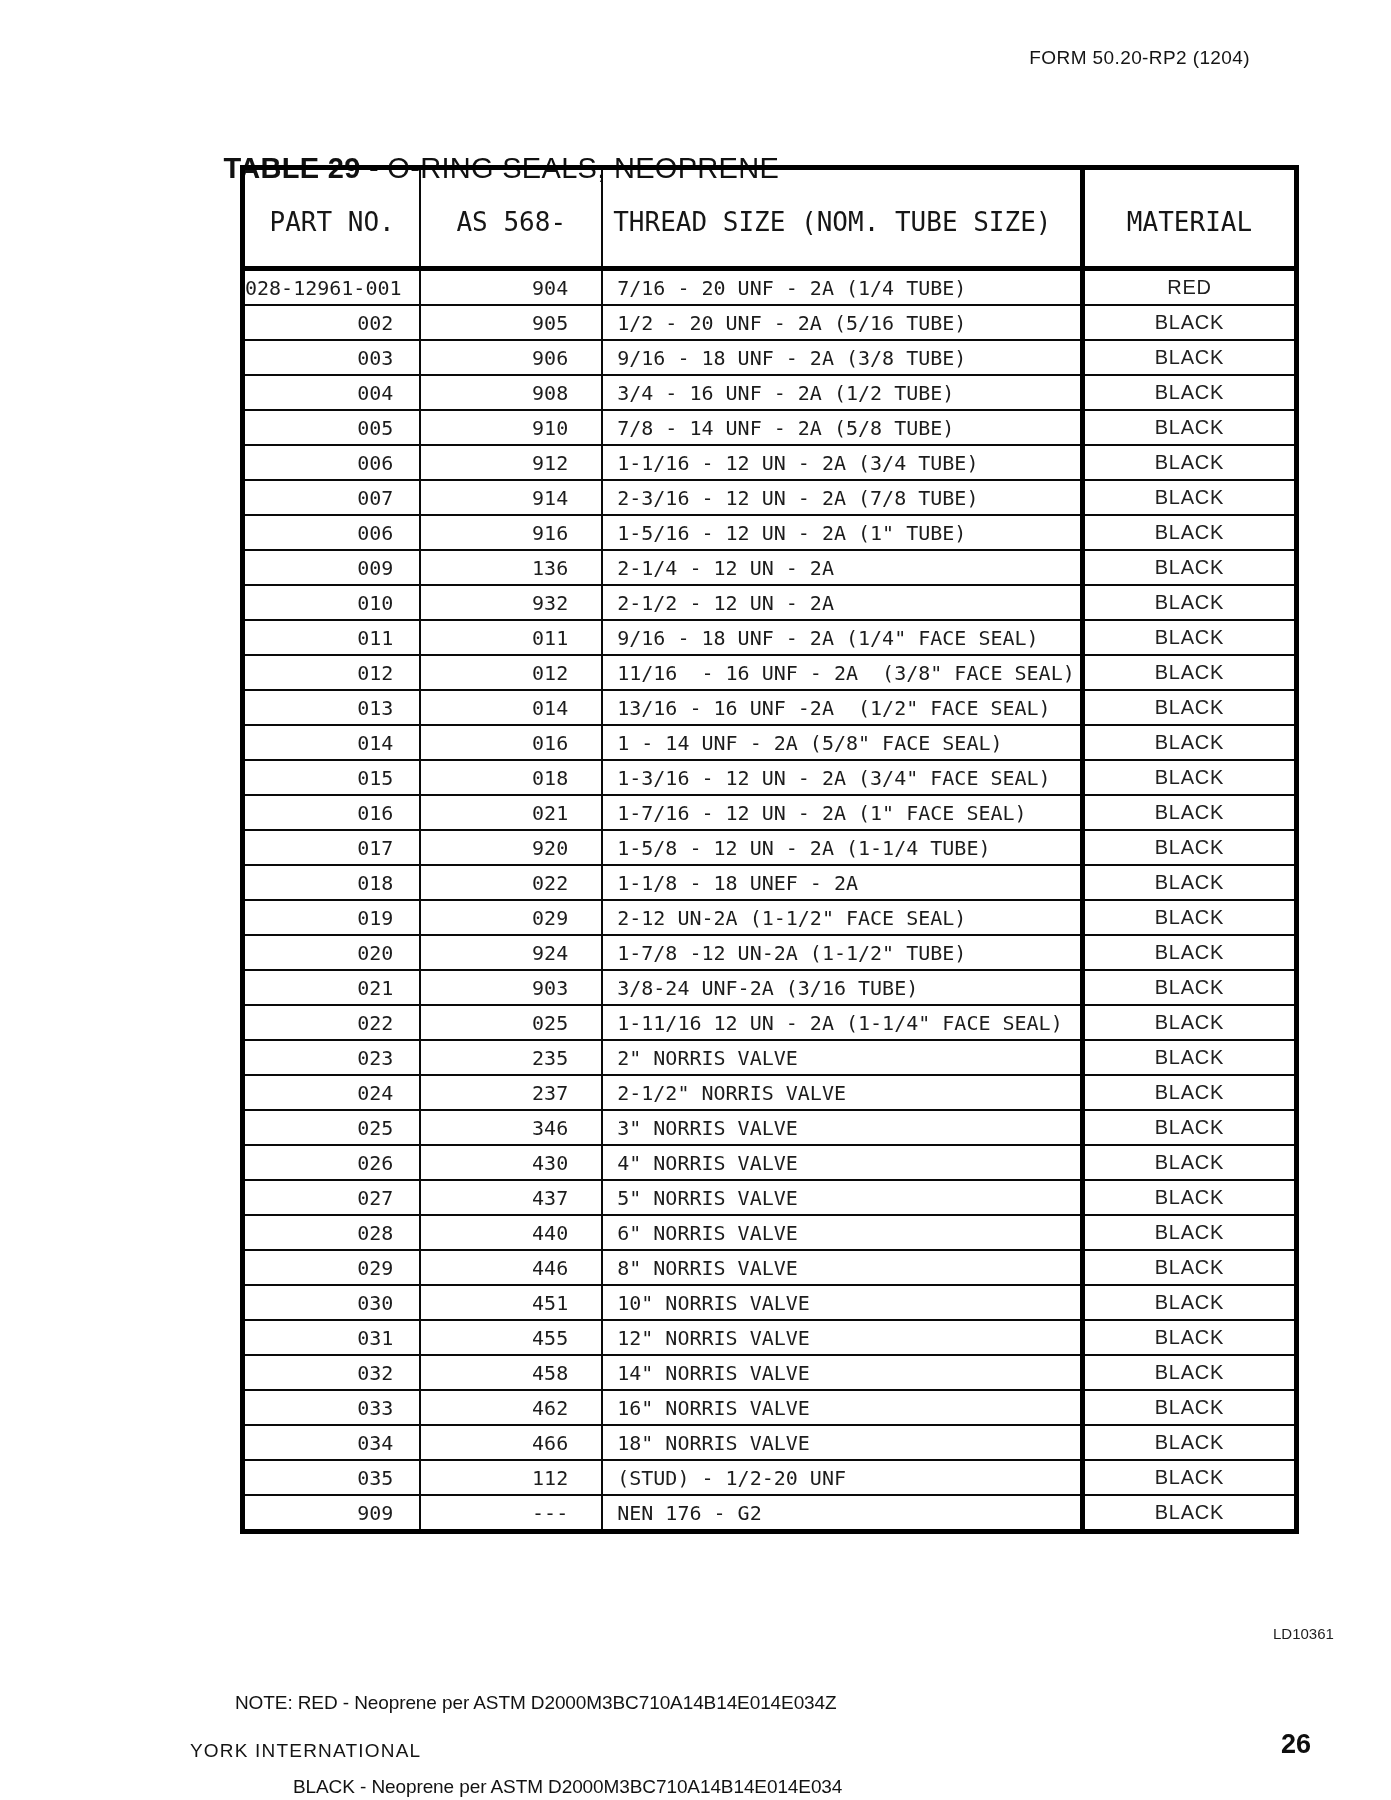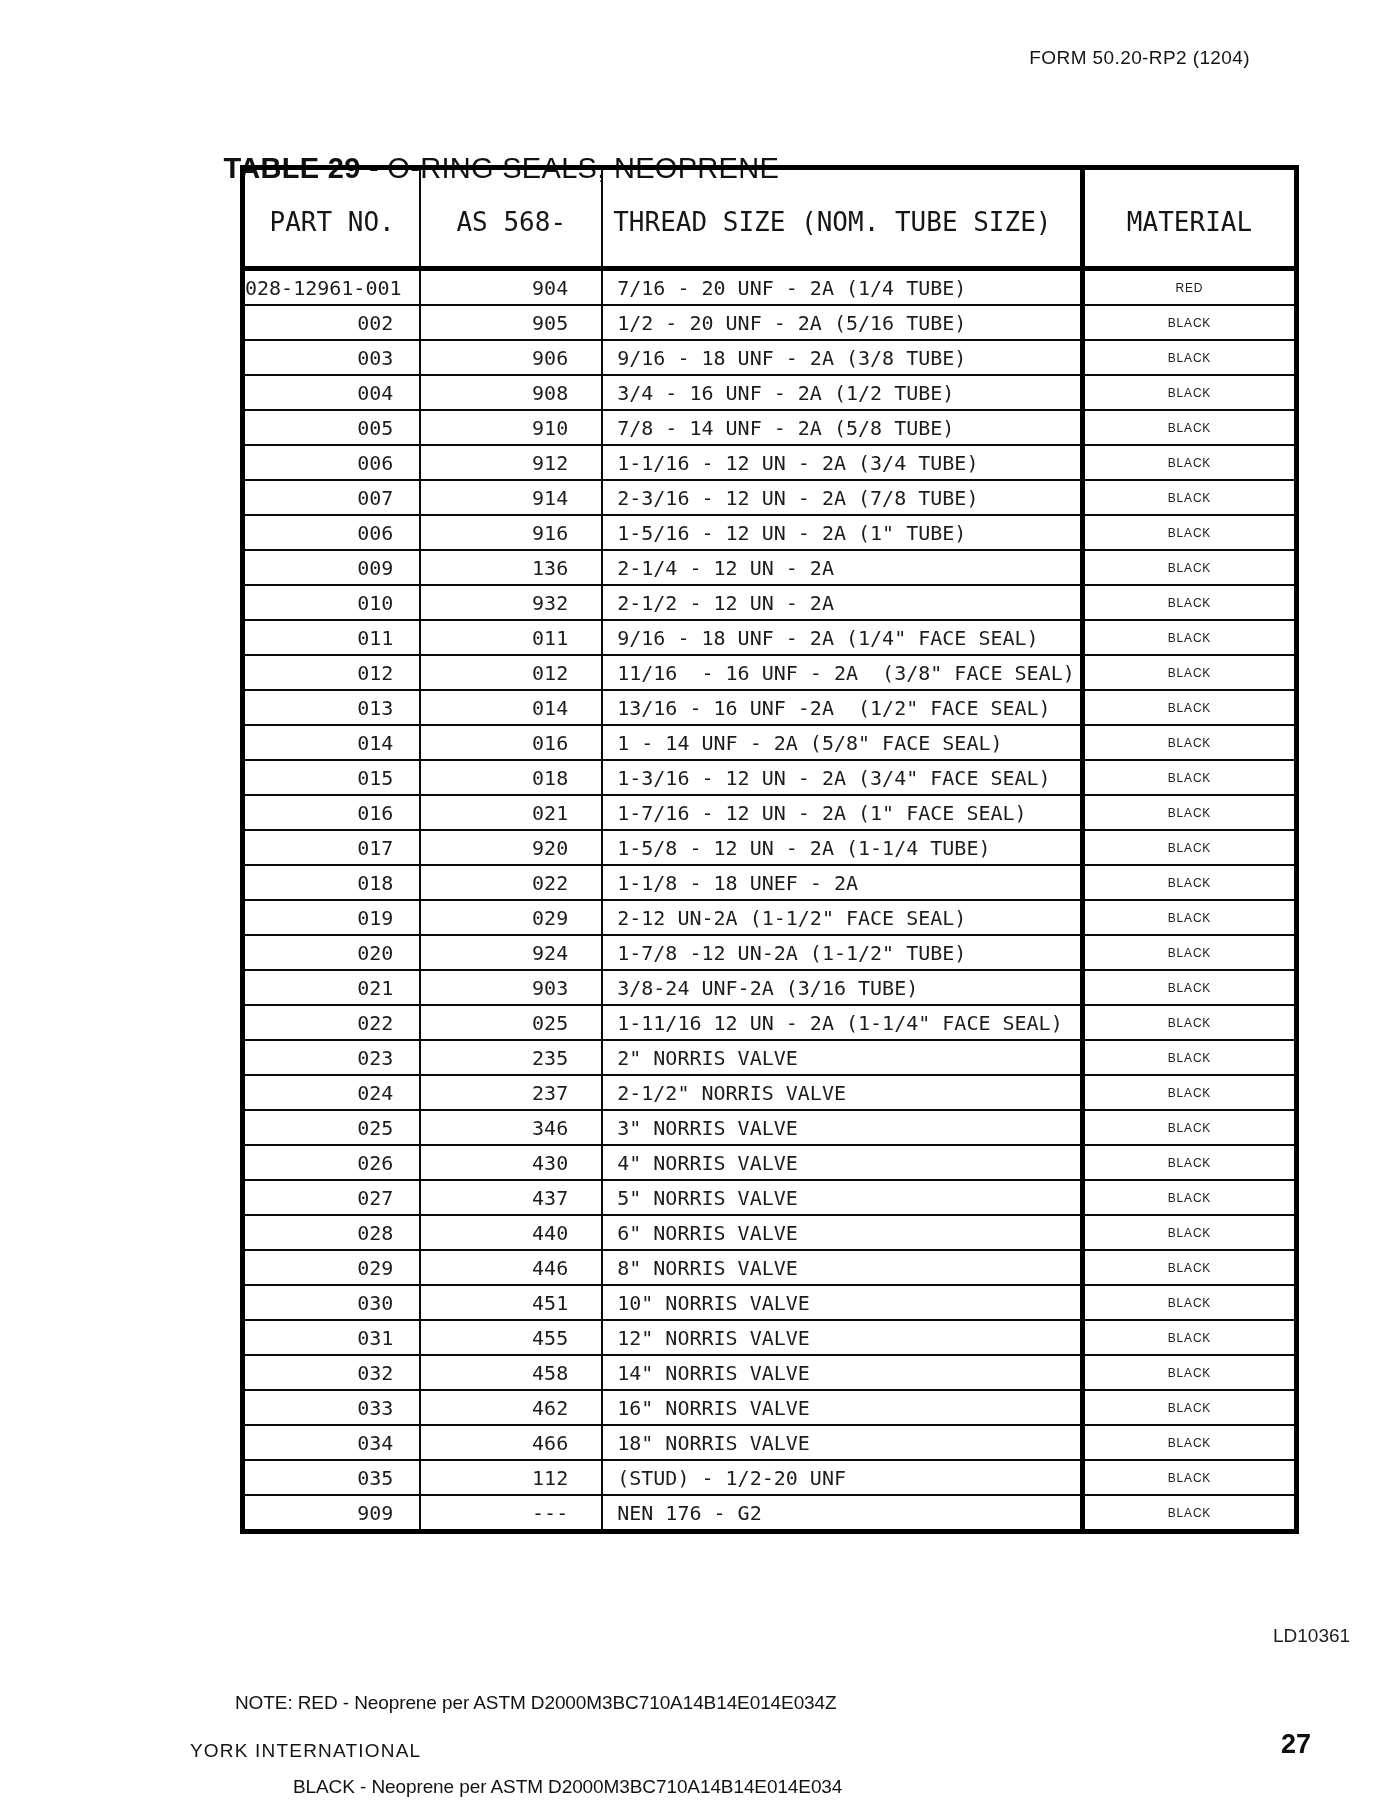--- a/index.html
+++ b/index.html
@@ -86,31 +86,31 @@
     height: 33px;
     padding: 0;
     vertical-align: middle;
   }
   .seal-table td.c0 { text-align: right; padding-right: 26px; }
   .seal-table td.c1 { text-align: right; padding-right: 33px; }
   .seal-table td.c2 { text-align: left;  padding-left: 14px; }
   .seal-table td.c3 {
     text-align: center;
     font-family: "Liberation Sans", sans-serif;
-    font-size: 12px;
+    font-size: 20px;
     letter-spacing: 0.8px;
     color: #202020;
   }
 
   
   .doc-code {
     position: absolute;
     left: 1245px;
     top: 1625px;
-    font-size: 19px;
+    font-size: 15px;
     color: #1e1e1e;
   }
 
   
   .note-block {
     position: absolute;
     left: 207px;
     top: 1633px;
     font-size: 19px;
     letter-spacing: -0.1px;
@@ -388,15 +388,15 @@
 
   <div class="doc-code">LD10361</div>
 
   <div class="note-block">
     <div class="note-line1">NOTE: RED - Neoprene per ASTM D2000M3BC710A14B14E014E034Z</div>
     <div class="note-line2">BLACK - Neoprene per ASTM D2000M3BC710A14B14E014E034</div>
   </div>
 
   <div class="footer-left">YORK INTERNATIONAL</div>
 
-  <div class="page-number">27</div>
+  <div class="page-number">26</div>
 
 </div>
 
 </body></html>

